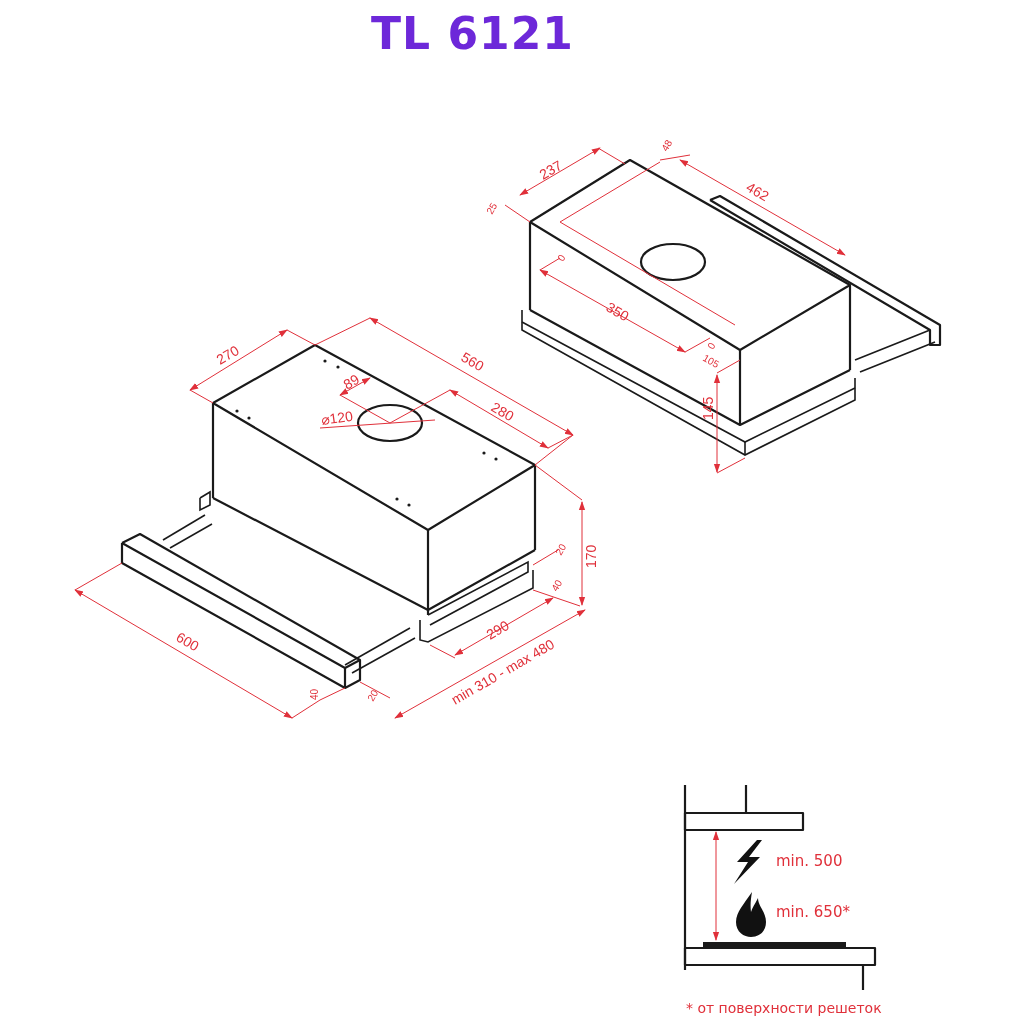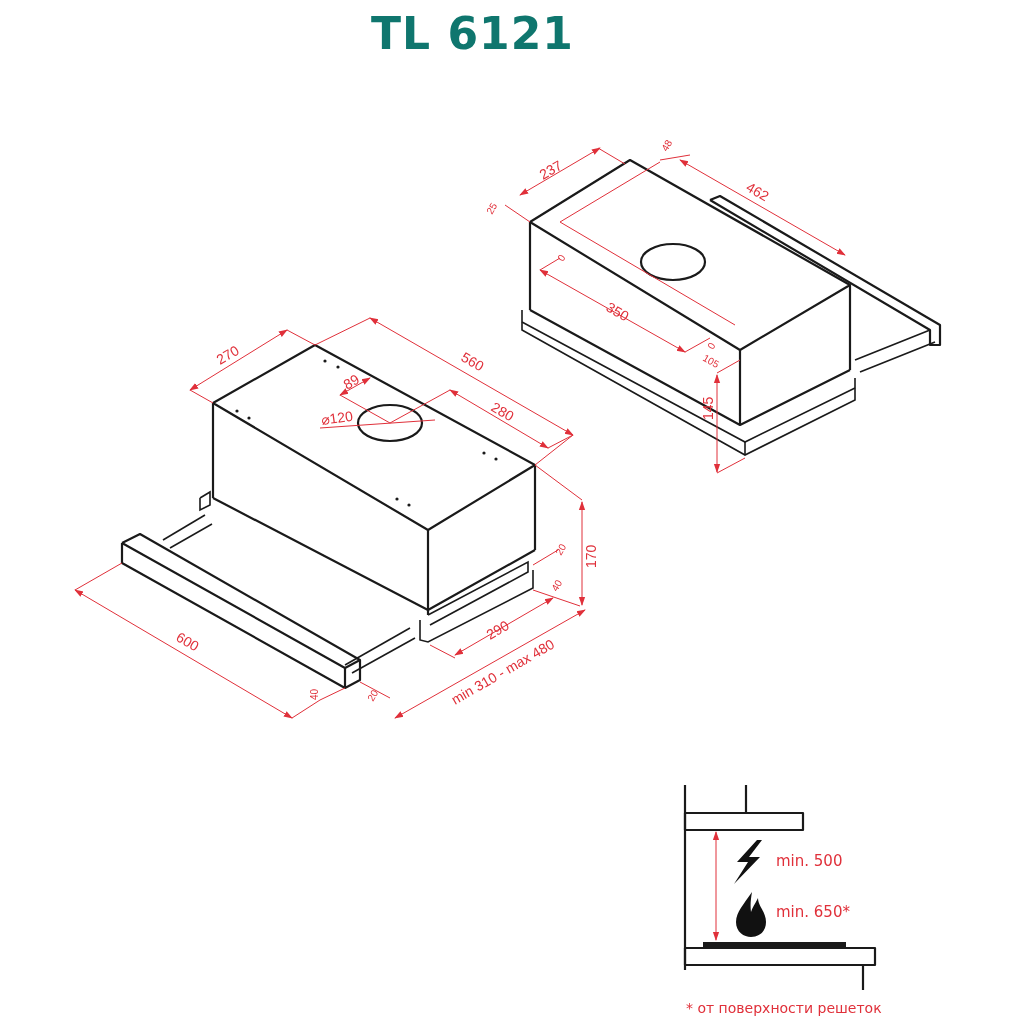--- a/index.html
+++ b/index.html
@@ -1,17 +1,17 @@
 <!DOCTYPE html>
 <html><head>
 <meta charset="utf-8">
 <style>
   html,body{margin:0;padding:0;background:#ffffff;}
   body{width:1024px;height:1024px;position:relative;overflow:hidden;font-family:"Liberation Sans",sans-serif;}
-  .title{position:absolute;left:0;top:8px;width:945px;text-align:center;font-family:"DejaVu Sans",sans-serif;font-weight:bold;font-size:44px;letter-spacing:1px;color:#0f766e;}
+  .title{position:absolute;left:0;top:8px;width:945px;text-align:center;font-family:"DejaVu Sans",sans-serif;font-weight:bold;font-size:44px;letter-spacing:1px;color:#6d28d9;}
   svg{position:absolute;left:0;top:0;}
   .k{fill:none;stroke:#1a1a1a;stroke-width:2.2;stroke-linejoin:round;}
   .kt{fill:none;stroke:#1a1a1a;stroke-width:1.6;}
   .r{fill:none;stroke:#e0303a;stroke-width:1;}
   .rt{fill:#e0303a;font-family:"Liberation Sans",sans-serif;font-size:14px;}
   .rts{fill:#e0303a;font-family:"Liberation Sans",sans-serif;font-size:10px;}
   .note{fill:#e0303a;font-family:"DejaVu Sans",sans-serif;font-size:14px;}
   .lbl{fill:#e0303a;font-family:"DejaVu Sans",sans-serif;font-size:15px;}
 </style>
 </head>

